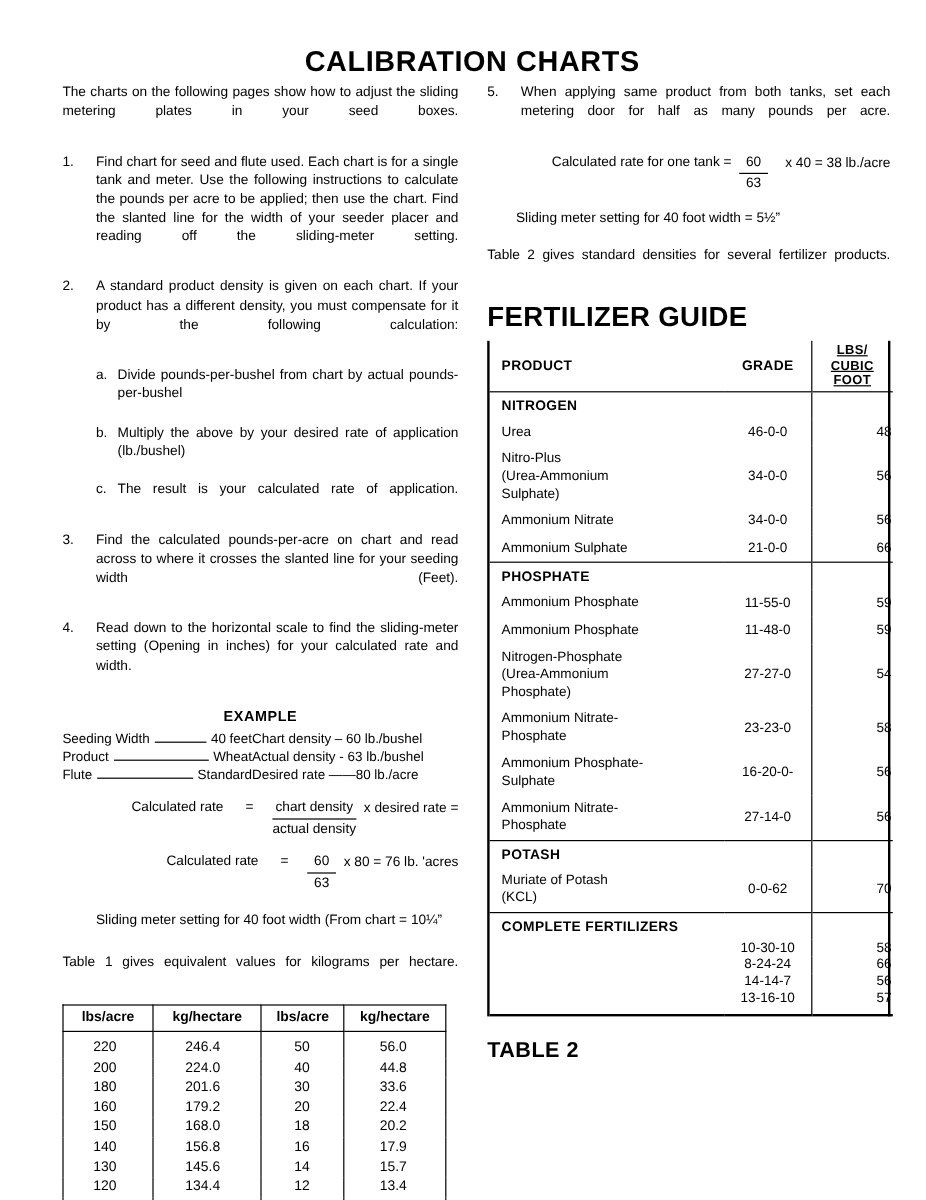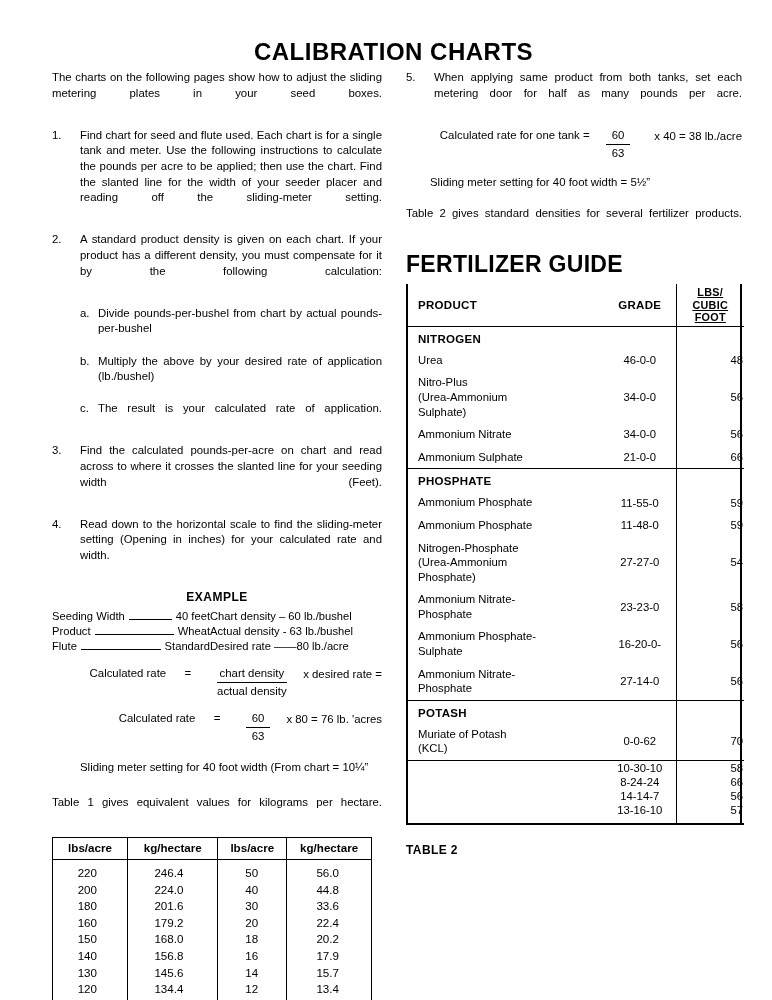--- a/index.html
+++ b/index.html
@@ -126,21 +126,21 @@
     margin-left: 22px;
     white-space: nowrap;
     justify-content: flex-end;
   }
   .calc-lbl { width: 95px; }
   .calc-eq { width: 16px; }
   .frac {
     display: inline-block;
     text-align: center;
     vertical-align: top;
-    margin: 0 16px;
+    margin: 0 6px;
   }
   .frac .numer { border-bottom: 1.3px solid #000; padding: 0 3px 1px 3px; display: block; }
   .frac .denom { display: block; padding-top: 1px; }
   .frac.narrow .numer { padding: 0 6px 1px 6px; }
   .calc-tail { padding-top: 1px; }
 
   .setting-line {
     font-size: 11.4px;
     line-height: 15px;
     margin-top: 16px;
@@ -170,21 +170,21 @@
     font-size: 11.6px;
   }
   table.t1 tbody tr:first-child td { padding-top: 6px; }
   table.t1 tbody tr:last-child td { padding-bottom: 5px; border-bottom: 1.6px solid #000; }
   table.t1 td.num { text-align: right; padding-right: 30px; }
   table.t1 td.num2 { text-align: right; padding-right: 34px; }
   table.t1 td.num3 { text-align: right; padding-right: 28px; }
   table.t1 td.num4 { text-align: right; padding-right: 32px; }
 
   .table-caption {
-    font-size: 12px;
+    font-size: 18px;
     font-weight: bold;
     letter-spacing: 0.4px;
     margin-top: 9px;
   }
 
   
   .guide-title {
     font-size: 23px;
     font-weight: bold;
     letter-spacing: 0.3px;
@@ -535,20 +535,24 @@
             </tr>
             <tr>
               <td class="prod">Muriate of Potash<br>(KCL)</td>
               <td class="grade">0-0-62</td>
               <td class="lbs">70</td>
             </tr>
             <tr class="divider">
               <td colspan="2"></td>
               <td class="lbs"></td>
             </tr>
+            <tr class="section">
+              <td colspan="2">COMPLETE FERTILIZERS</td>
+              <td class="lbs"></td>
+            </tr>
             <tr>
               <td class="prod"></td>
               <td class="grade">10-30-10</td>
               <td class="lbs">58</td>
             </tr>
             <tr>
               <td class="prod"></td>
               <td class="grade">8-24-24</td>
               <td class="lbs">66</td>
             </tr>

